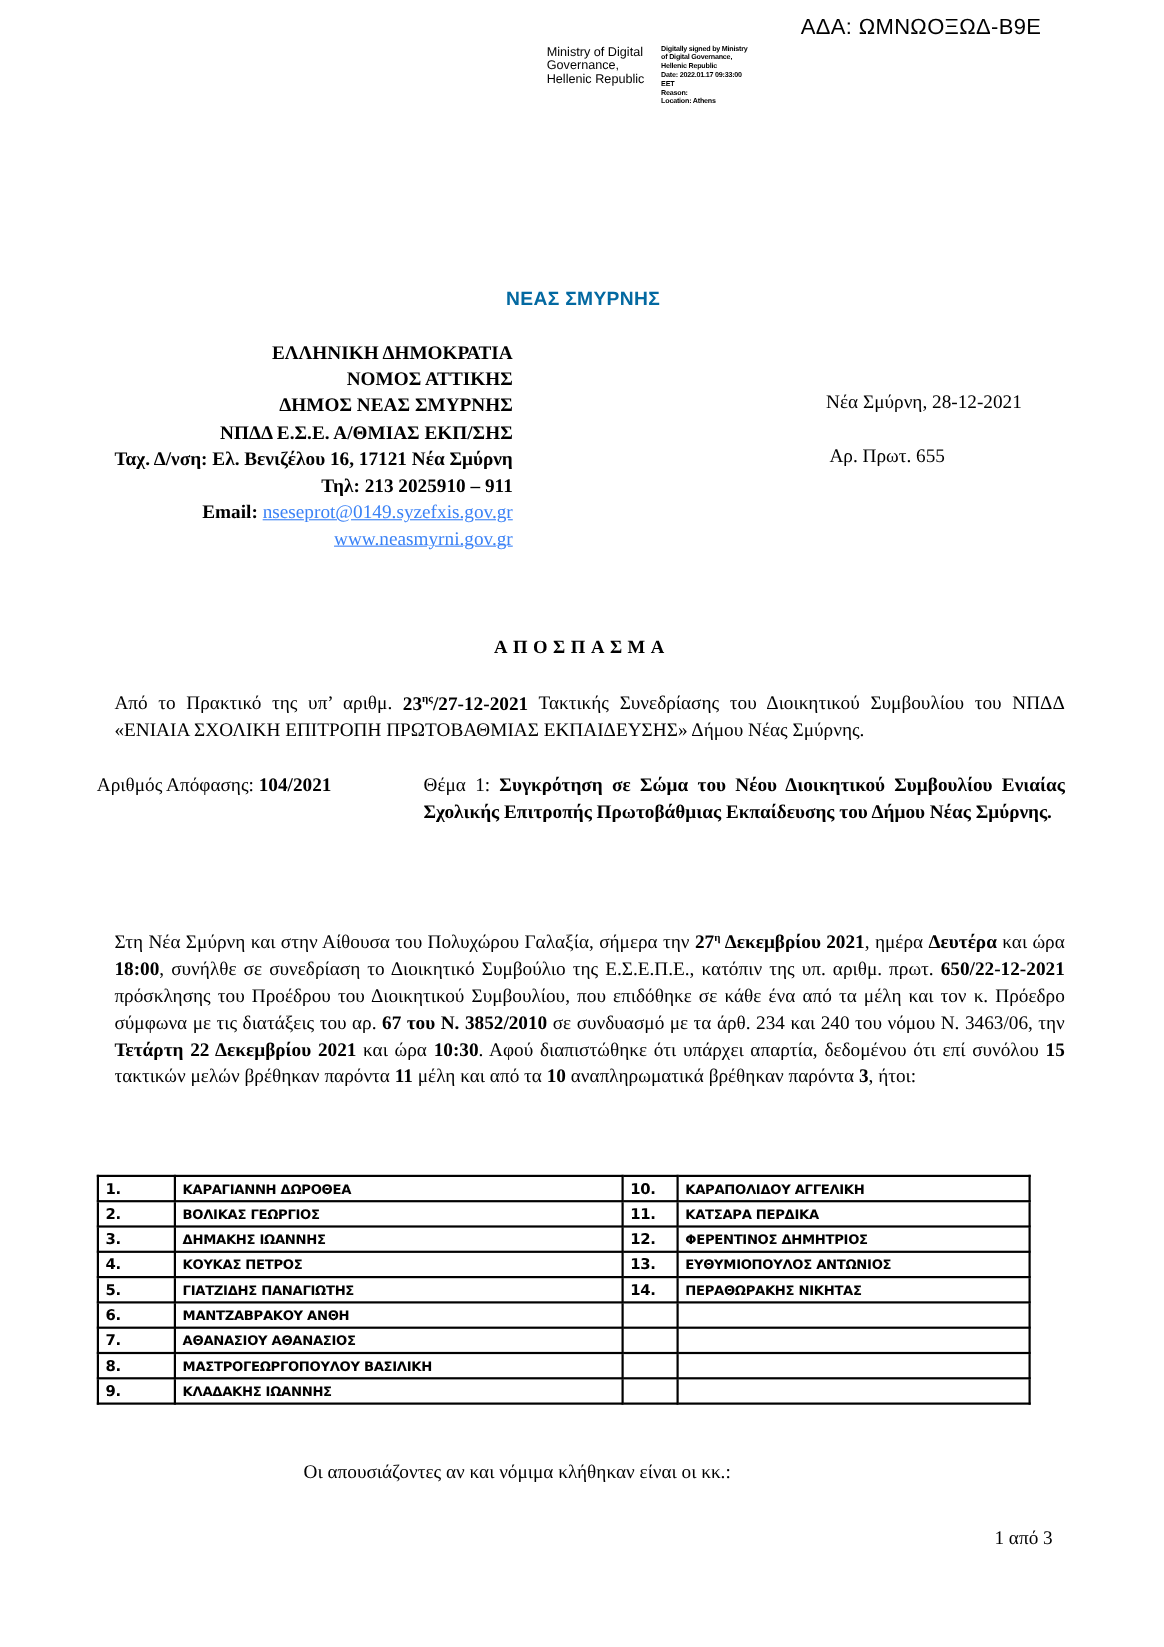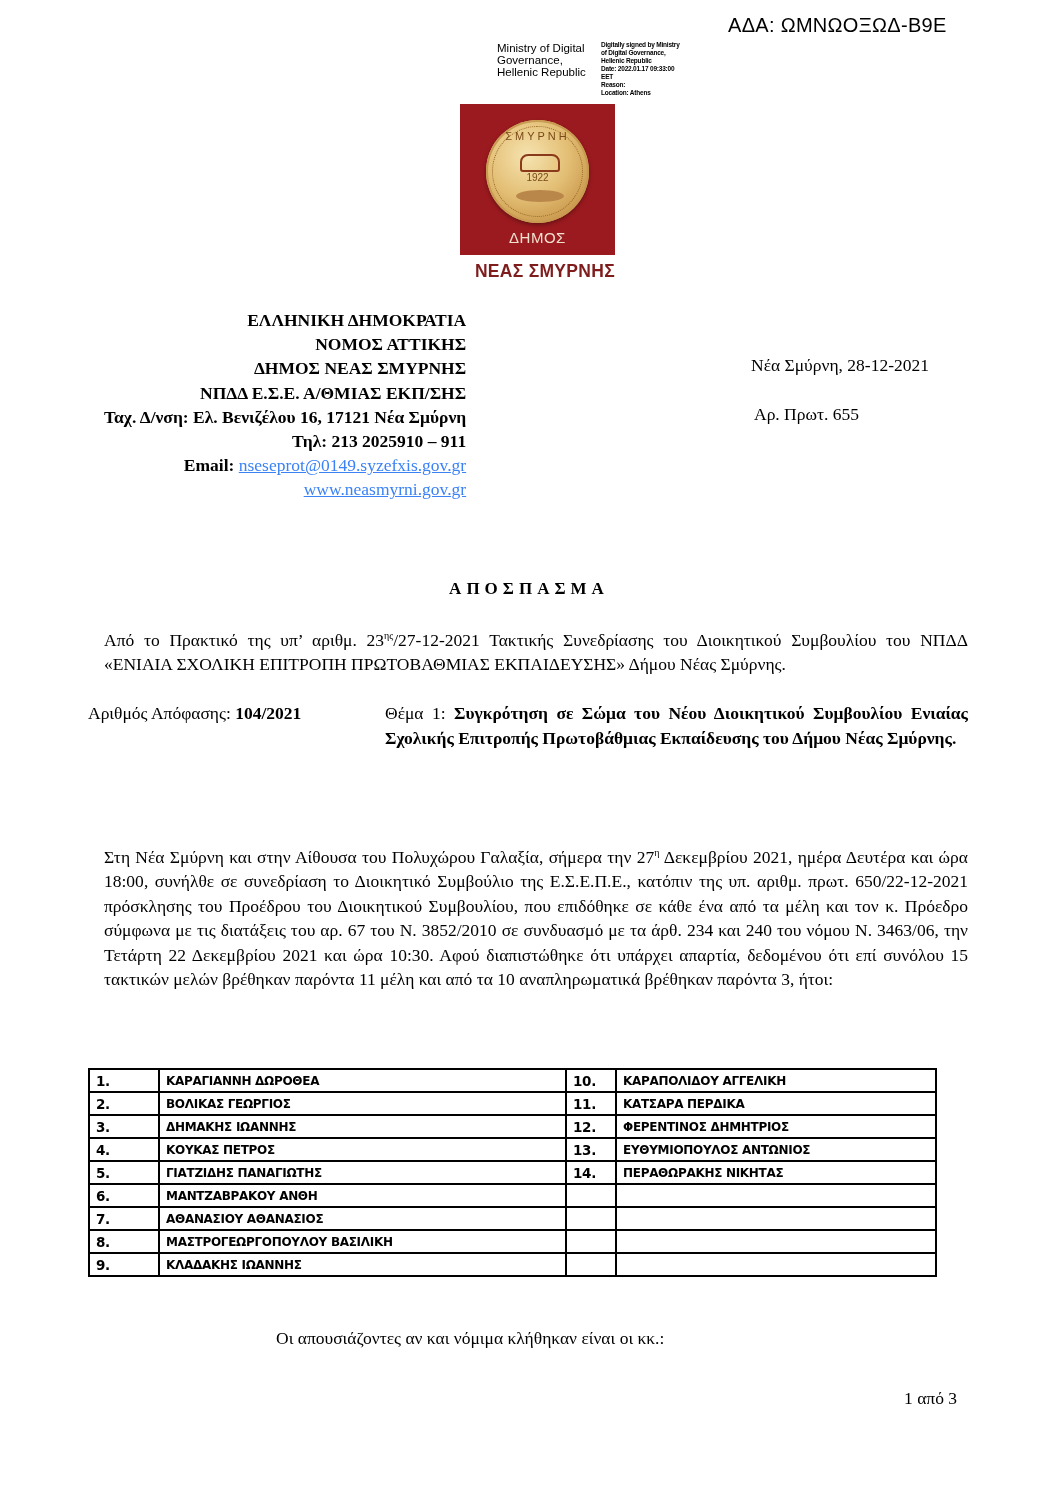--- a/index.html
+++ b/index.html
@@ -12,28 +12,28 @@
   .logo-box { position:absolute; left:0; top:0; width:155px; height:151px; background:#9b1a1f; }
   .coin { position:absolute; left:26px; top:16px; width:103px; height:103px; border-radius:50%;
           background: radial-gradient(circle at 40% 35%, #f6e3b0 0%, #e3bf75 45%, #c8964a 80%, #a9772f 100%);
           box-shadow: 0 0 0 2px #c89a52 inset, 0 2px 4px rgba(0,0,0,0.35); }
   .coin-ring { position:absolute; left:6px; top:6px; right:6px; bottom:6px; border-radius:50%; border:1.5px dotted #9a6a2a; }
   .coin-year { position:absolute; left:0; right:0; top:52px; text-align:center; font-size:10px; color:#7a4a18; font-family:"Liberation Sans", sans-serif; }
   .coin-word { position:absolute; left:0; right:0; top:10px; text-align:center; font-size:11px; color:#7a4a18; font-family:"Liberation Sans", sans-serif; letter-spacing:3px; }
   .coin-column { position:absolute; left:34px; top:34px; width:36px; height:14px; border:2px solid #8a3a1a; border-radius:8px 8px 3px 3px; }
   .coin-dolphin { position:absolute; left:30px; top:70px; width:48px; height:12px; border-radius:50%; background:#b9874a; }
   .logo-dimos { position:absolute; left:0; right:0; top:125px; text-align:center; color:#f1e2d0; font-family:"Liberation Sans", sans-serif; font-size:15px; letter-spacing:0.5px; }
-  .logo-name { position:absolute; left:0; right:0; top:157px; text-align:right; color:#7f1d1d; font-family:"Liberation Sans", sans-serif; font-weight:bold; font-size:17.5px; letter-spacing:0.3px; white-space:nowrap; }
+  .logo-name { position:absolute; left:0; right:0; top:157px; text-align:left; color:#0369a1; font-family:"Liberation Sans", sans-serif; font-weight:bold; font-size:17.5px; letter-spacing:0.3px; white-space:nowrap; }
   .hdr { left:104px; top:308px; font-size:17.5px; line-height:24.2px; font-weight:bold; white-space:nowrap;text-align:right; }
   .hdr a, .hdr .link { color:#3b82f6; text-decoration:underline; font-weight:normal; }
   .date { left:751px; top:355px; font-size:17.5px; white-space:nowrap; }
   .prot { left:754px; top:404px; font-size:17.5px; white-space:nowrap; }
   .title { left:0; width:1058px; top:579px; text-align:center; font-weight:bold; font-size:17px; letter-spacing:5px; }
   .para { left:104px; width:864px; font-size:17.5px; line-height:24.5px; text-align:justify; }
-  .para b { font-weight:normal; }
+  .para b { font-weight:bold; }
   .decision { left:88px; top:701px; width:880px; font-size:17.5px; line-height:24.5px; }
   .dec-num { position:absolute; left:0; top:0; white-space:nowrap; }
   .dec-subj { position:absolute; left:297px; top:0; width:583px; text-align:justify; text-align-last:left; }
   .dec-subj b { font-weight:bold; }
   table.members { position:absolute; left:88px; top:1068px; border-collapse:collapse; font-family:"DejaVu Sans", sans-serif; font-size:12px; font-weight:bold; }
   table.members td { border:2px solid #000; height:21px; padding:0 0 0 6px; white-space:nowrap; letter-spacing:-0.3px; }
   td.n { width:62px; font-size:13.5px; }
   td.nm { width:399px; padding-left:14px; }
   td.n2 { width:42px; font-size:13.5px;margin-top:29px; }
   td.nm2 { width:312px; padding-left:8px; }
@@ -54,30 +54,20 @@
   <div>Digitally signed by Ministry</div>
   <div>of Digital Governance,</div>
   <div>Hellenic Republic</div>
   <div>Date: 2022.01.17 09:33:00</div>
   <div>EET</div>
   <div>Reason:</div>
   <div>Location: Athens</div>
 </div>
 
 <div class="abs logo">
-  <div class="logo-box">
-    <div class="coin">
-      <div class="coin-ring"></div>
-      <div class="coin-word">ΣΜΥΡΝΗ</div>
-      <div class="coin-column"></div>
-      <div class="coin-year">1922</div>
-      <div class="coin-dolphin"></div>
-    </div>
-    <div class="logo-dimos">ΔΗΜΟΣ</div>
-  </div>
   <div class="logo-name">ΝΕΑΣ ΣΜΥΡΝΗΣ</div>
 </div>
 
 <div class="abs hdr">
   <div>ΕΛΛΗΝΙΚΗ ΔΗΜΟΚΡΑΤΙΑ</div>
   <div>ΝΟΜΟΣ ΑΤΤΙΚΗΣ</div>
   <div>ΔΗΜΟΣ ΝΕΑΣ ΣΜΥΡΝΗΣ</div>
   <div>ΝΠΔΔ Ε.Σ.Ε. Α/ΘΜΙΑΣ ΕΚΠ/ΣΗΣ</div>
   <div>Ταχ. Δ/νση: Ελ. Βενιζέλου 16, 17121 Νέα Σμύρνη</div>
   <div>Τηλ: 213 2025910 – 911</div>

